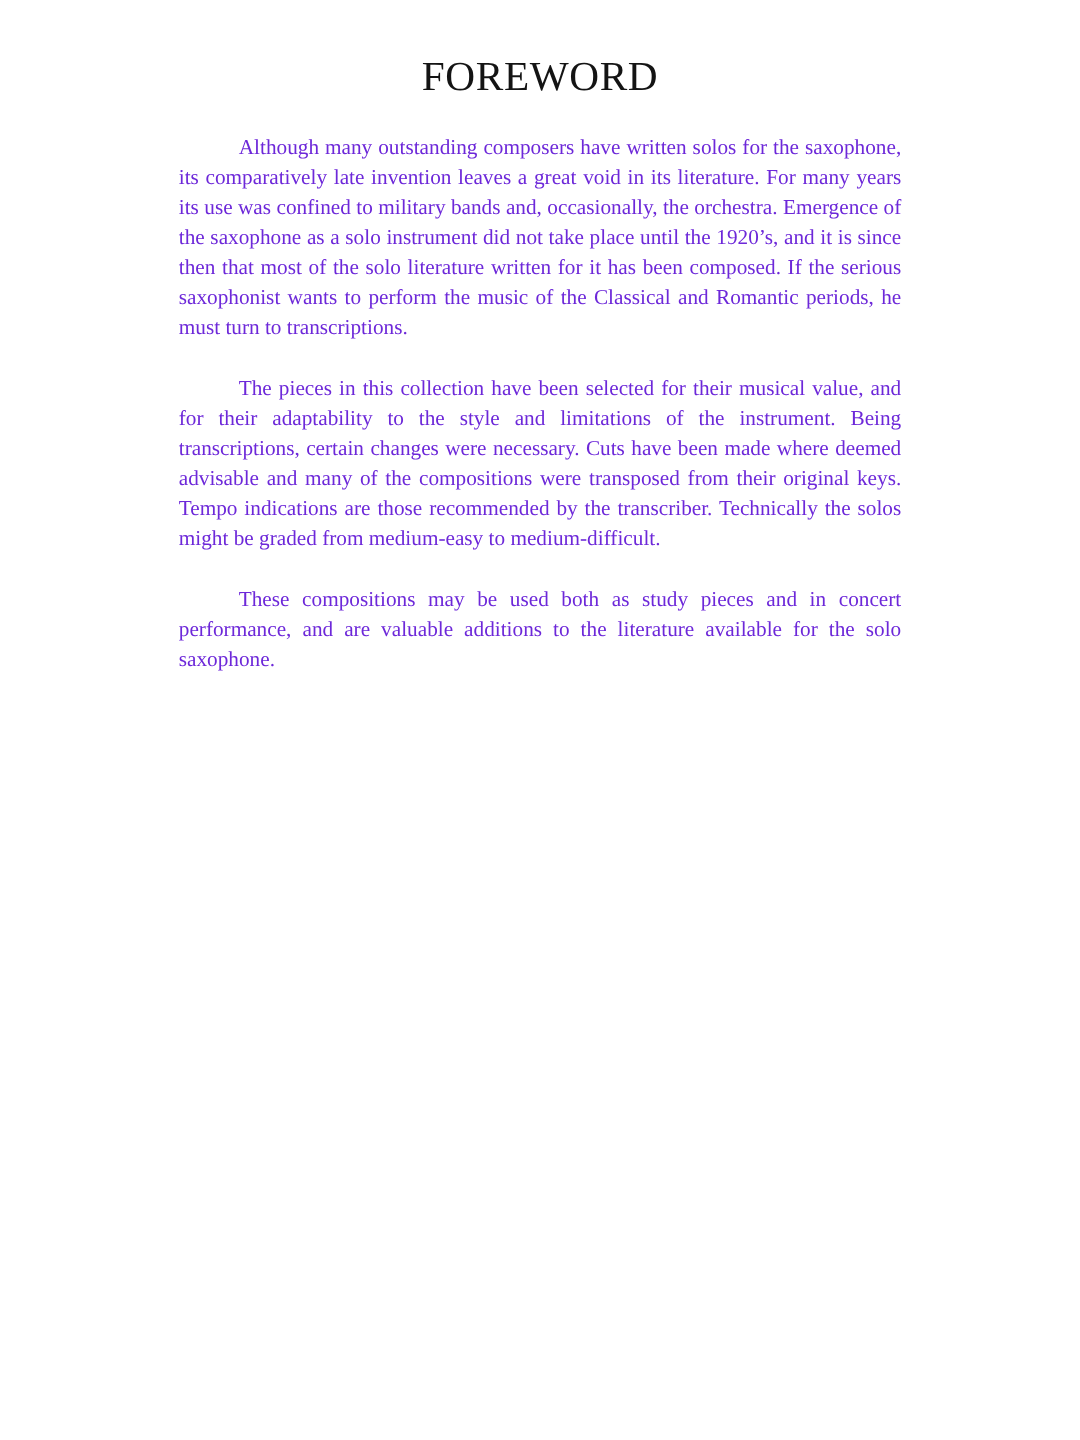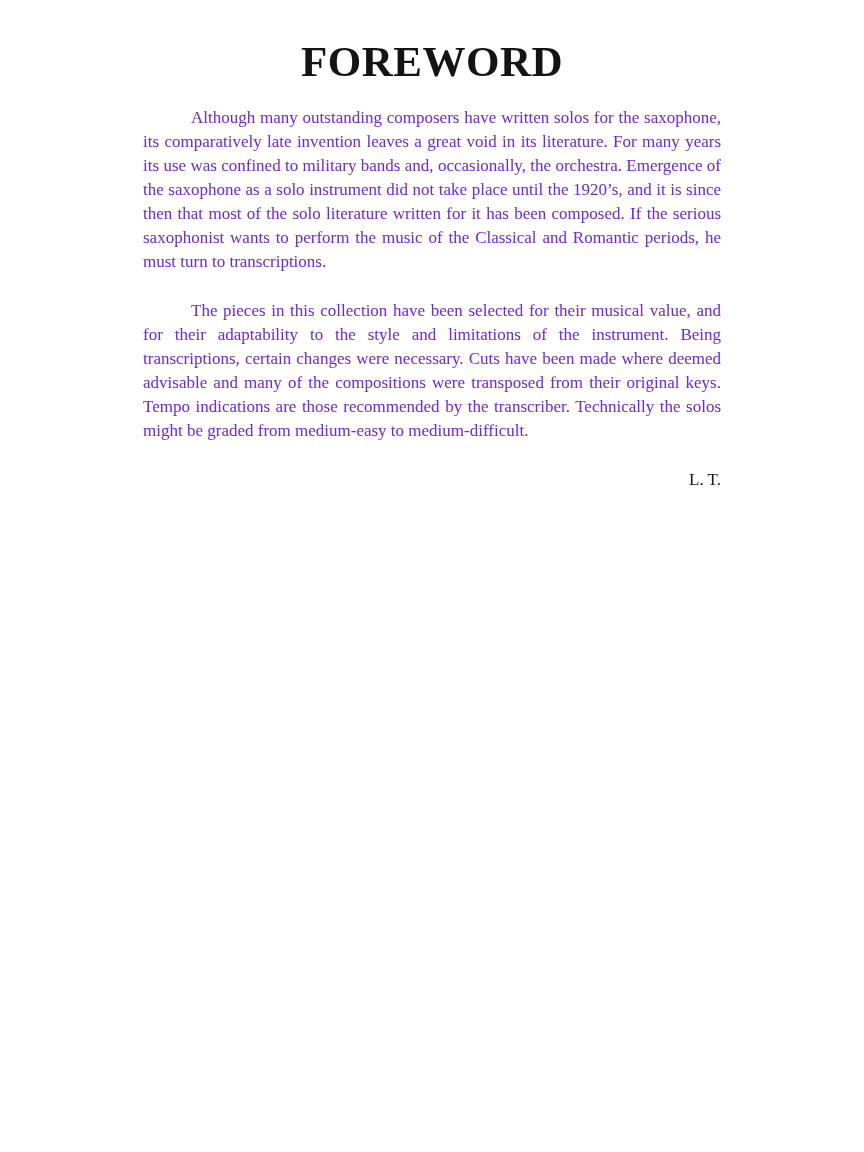--- a/index.html
+++ b/index.html
@@ -13,23 +13,23 @@
     height: 1152px;
     background: #ffffff;
     color: #111111;
     font-family: "Liberation Serif", "DejaVu Serif", serif;
     overflow: hidden;
   }
   .doc-title {
     margin: 0;
     padding-top: 42px;
     text-align: center;
-    font-size: 43px;
+    font-size: 33px;
     line-height: 40px;
-    font-weight: bold;
+    font-weight: normal;
     letter-spacing: 0.5px;
     color: #141414;
   }
   .content {
     margin: 24px 143px 0 143px;
   }
   .body-para {
     margin: 0 0 25px 0;
     font-size: 17px;
     line-height: 24px;
@@ -50,16 +50,16 @@
 
 <div class="page">
   <h1 class="doc-title">FOREWORD</h1>
 
   <div class="content">
     <p class="body-para">Although many outstanding composers have written solos for the saxophone, its comparatively late invention leaves a great void in its literature. For many years its use was confined to military bands and, occasionally, the orchestra. Emergence of the saxophone as a solo instrument did not take place until the 1920’s, and it is since then that most of the solo literature written for it has been composed. If the serious saxophonist wants to perform the music of the Classical and Romantic periods, he must turn to transcriptions.</p>
 
     <p class="body-para">The pieces in this collection have been selected for their musical value, and for their adaptability to the style and limitations of the instrument. Being transcriptions, certain changes were necessary. Cuts have been made where deemed advisable and many of the compositions were transposed from their original keys. Tempo indications are those recommended by the transcriber. Technically the solos might be graded from medium-easy to medium-difficult.</p>
 
 
+    <p class="body-para">These compositions may be used both as study pieces and in concert performance, and are valuable additions to the literature available for the solo saxophone.</p>
 
-    <p class="signature">L. T.</p>
   </div>
 </div>
 
 </body></html>

